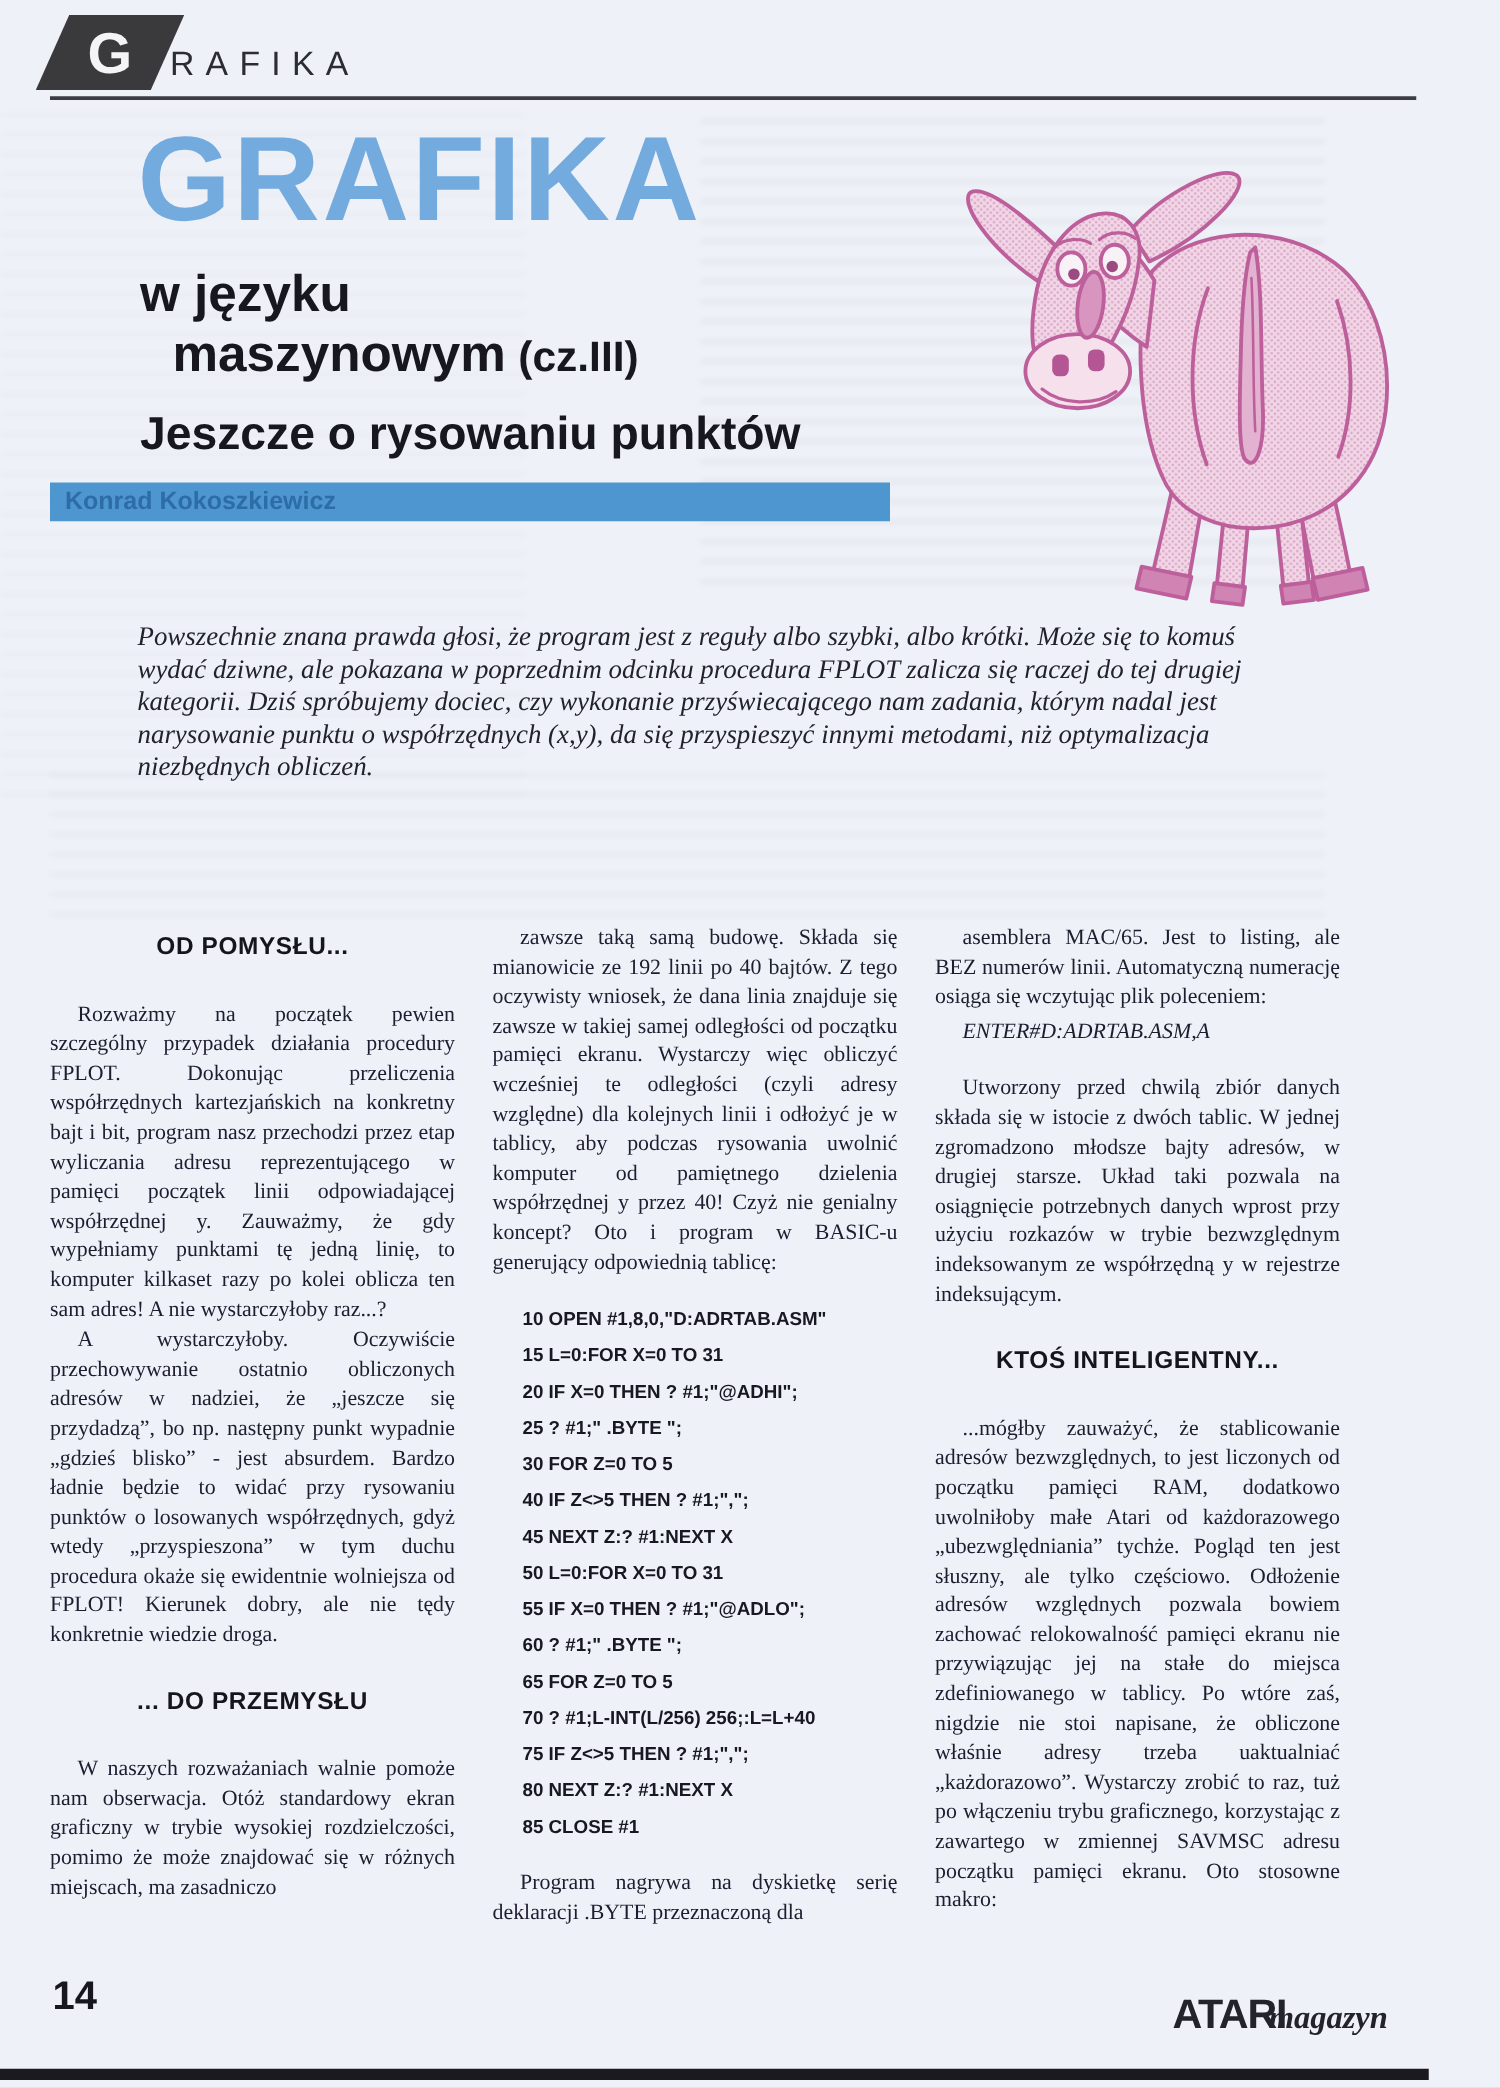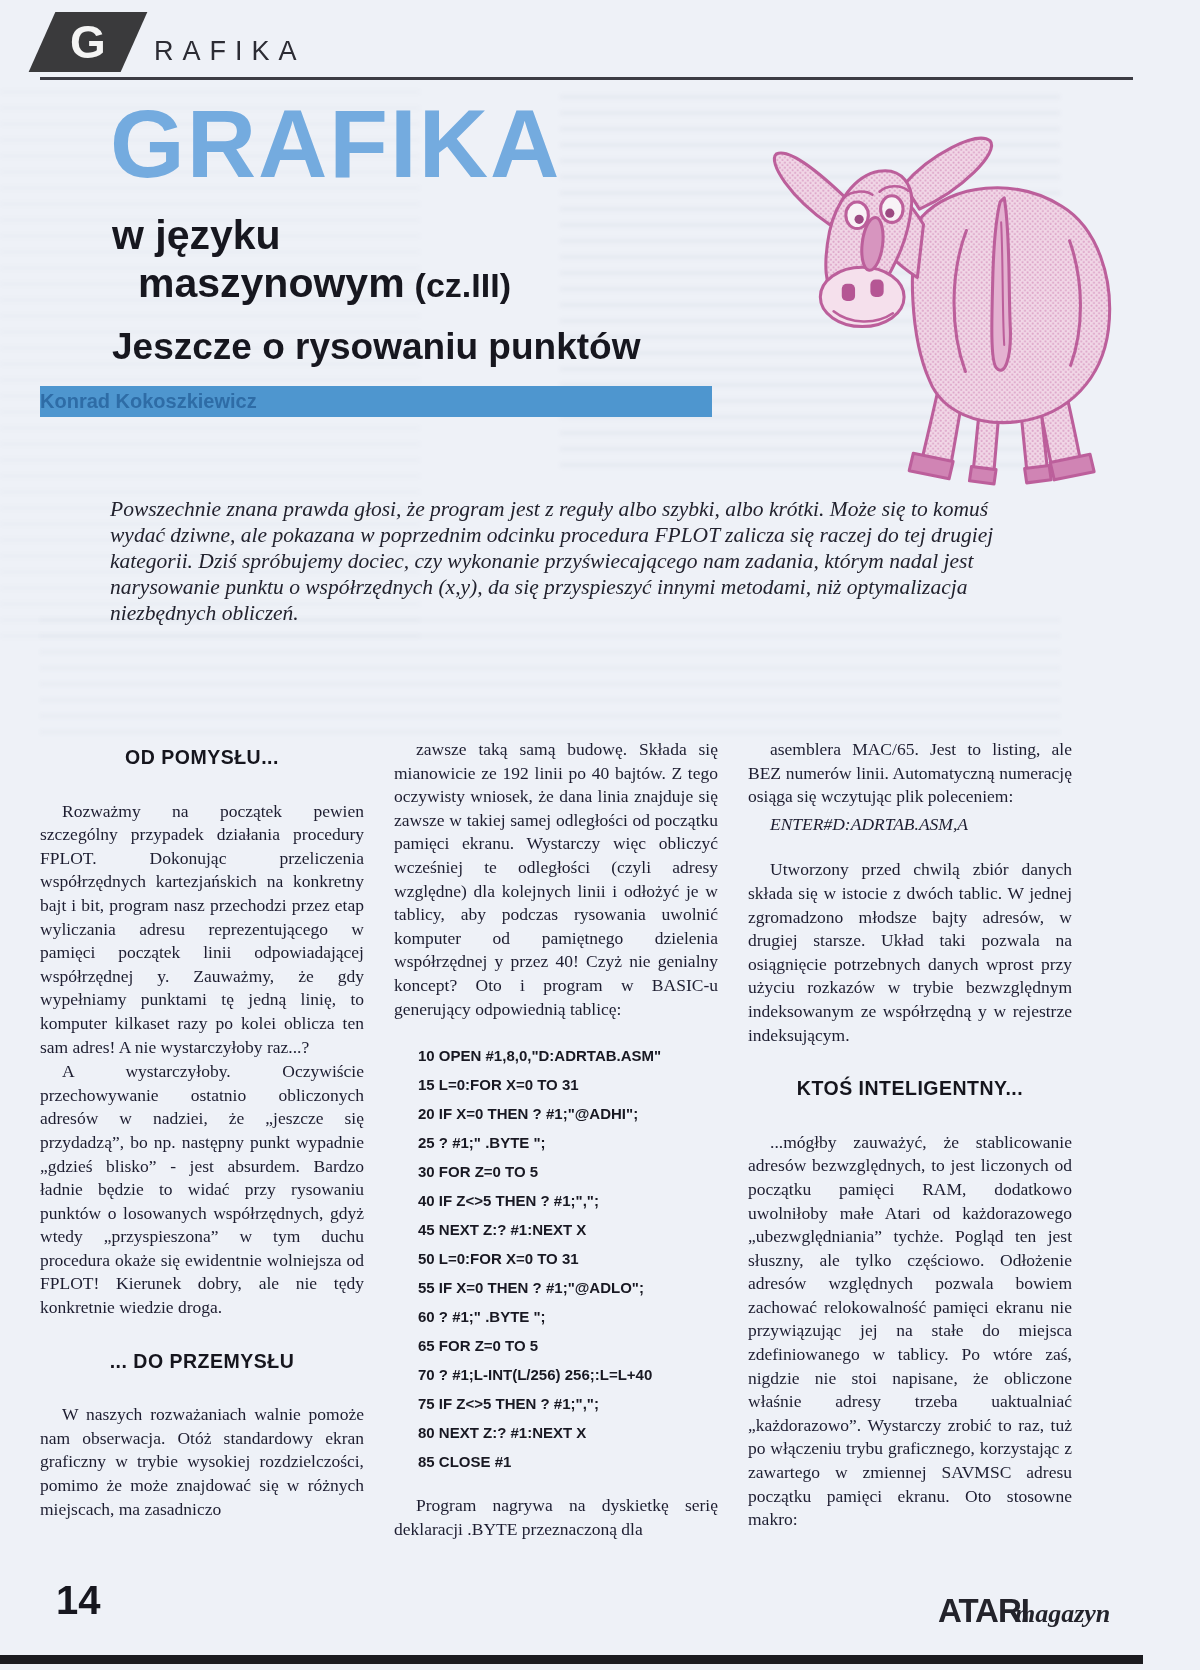--- a/index.html
+++ b/index.html
@@ -11,58 +11,58 @@
   .ghost.g1{left:560px;top:95px;width:500px;height:380px;}
   .ghost.g2{left:40px;top:618px;width:1020px;height:118px;opacity:.4;}
   .ghost.g3{left:0px;top:90px;width:420px;height:560px;opacity:.28;}
 
   
   .masthead{position:absolute;left:42px;top:12px;display:flex;align-items:flex-start;}
   .mast-logo{width:92px;height:60px;background:#3a3a3c;transform:skewX(-24deg);
              display:flex;align-items:center;justify-content:center;}
   .mast-logo span{transform:skewX(24deg);color:#f4f4f4;font-family:"Liberation Sans",sans-serif;
                   font-weight:bold;font-size:46px;line-height:1;}
-  .mast-word{margin-left:20px;margin-top:24px;font-family:"Liberation Sans",sans-serif;
+  .mast-word{margin-left:2px;margin-top:24px;font-family:"Liberation Sans",sans-serif;
              font-size:27px;letter-spacing:9px;color:#2c2c34;}
   .rule{position:absolute;left:40px;top:77px;width:1093px;height:3px;background:#3c3c44;}
 
   
   .big-title{position:absolute;left:110px;top:96px;font-family:"Liberation Sans",sans-serif;
              font-weight:bold;font-size:96px;line-height:1;letter-spacing:2px;color:#74abdf;}
   .sub1{position:absolute;left:112px;top:212px;font-family:"Liberation Sans",sans-serif;
         font-weight:bold;font-size:41px;color:#17171f;}
   .sub2{position:absolute;left:112px;top:260px;font-family:"Liberation Sans",sans-serif;
         font-weight:bold;font-size:41px;color:#17171f;margin-left:26px;}
   .sub2 .part{font-size:34px;font-weight:bold;margin-left:10px;}
   .head2{position:absolute;left:112px;top:326px;font-family:"Liberation Sans",sans-serif;
          font-weight:bold;font-size:37px;color:#17171f;}
   .author-bar{position:absolute;left:40px;top:386px;width:672px;height:31px;background:#4e96cf;
               display:flex;align-items:center;}
-  .author-bar span{margin-left:0;font-family:"Liberation Sans",sans-serif;font-weight:bold;
+  .author-bar span{margin-left:12px;font-family:"Liberation Sans",sans-serif;font-weight:bold;
                    font-size:20px;color:#2e6ca6;}
 
   
   .intro{position:absolute;left:110px;top:496px;width:890px;font-style:italic;
          font-size:21.5px;line-height:26px;color:#22222e;}
 
   
   .columns{position:absolute;left:40px;top:738px;width:1032px;display:flex;gap:30px;}
   .col{width:335px;font-size:17.5px;line-height:23.6px;text-align:justify;color:#1d1d30;}
   .col p{margin:0;text-indent:22px;}
   .col p + p{margin-top:1px;}
   .col h3{font-family:"Liberation Sans",sans-serif;font-weight:bold;font-size:19.5px;
           text-align:center;margin:8px 0 30px 0;color:#15151d;letter-spacing:.5px;}
   .col h3.mid{margin:30px 0;}
   .codeblock{margin:20px 0 18px 24px;font-family:"Liberation Sans",sans-serif;
              font-weight:bold;font-size:15px;line-height:29px;color:#181822;text-align:left;}
   .command{font-style:italic;text-indent:0;margin:4px 0 22px 0 !important;}
 
   
-  .pagenum{position:absolute;left:56px;top:1578px;font-family:"Liberation Sans",sans-serif;
-           font-weight:bold;font-size:40px;color:#17171f;}
+  .pagenum{position:absolute;left:42px;top:1578px;font-family:"Liberation Sans",sans-serif;
+           font-weight:bold;font-size:32px;color:#17171f;}
   .atari-logo{position:absolute;left:938px;top:1592px;white-space:nowrap;}
   .atari-logo .brand{font-family:"Liberation Sans",sans-serif;font-weight:bold;font-size:33px;
                      letter-spacing:-1px;color:#23232b;margin-top:23px;}
   .atari-logo .script{font-family:"Liberation Serif",serif;font-style:italic;font-weight:bold;
                       font-size:26px;color:#23232b;margin-left:-14px;}
   .bottom-bar{position:absolute;left:0;top:1655px;width:1143px;height:9px;background:#1b1b1f;}
 
   .donkey{position:absolute;left:756px;top:110px;width:382px;height:378px;}
 </style>
 </head>

